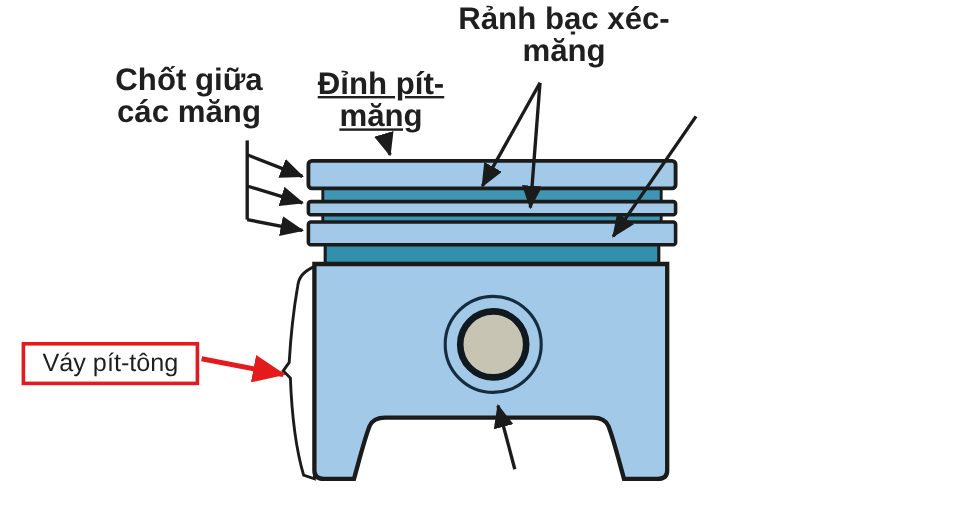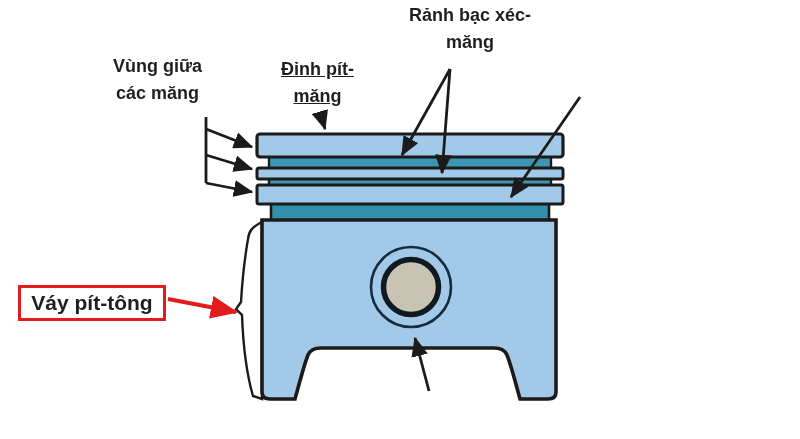--- a/index.html
+++ b/index.html
@@ -14,32 +14,32 @@
   html,body{margin:0;padding:0;}
   body{font-family:"Liberation Sans","DejaVu Sans",sans-serif;background:var(--background);}
   .stage{position:relative;width:800px;height:439px;background:var(--background);overflow:hidden;}
   .stage svg{position:absolute;left:0;top:0;}
   .lbl{
     position:absolute;
     font-weight:bold;
     color:#1f1f1f;
     text-align:center;
     line-height:27px;
-    font-size:18px;
+    font-size:26px;
     letter-spacing:0px;
     white-space:nowrap;
   }
   .lbl div{white-space:nowrap;}
   .red-box{
     position:absolute;
     left:18px;top:285px;width:142px;height:30px;
     border:3.5px solid var(--callout-red);
     background:var(--background);
     display:flex;align-items:center;justify-content:center;
-    font-weight:bold;font-size:21px;color:#1f1f1f;
+    font-weight:normal;font-size:21px;color:#1f1f1f;
   }
 </style>
 </head>
 <body>
 
 <div class="stage">
 
   <svg width="800" height="439" viewBox="0 0 800 439">
     <defs>
       <marker id="ah" markerWidth="7" markerHeight="6" refX="6.5" refY="3" orient="auto">
@@ -84,21 +84,21 @@
     </g>
 
     <path d="M 580 97 L 511 197" marker-end="url(#ah)" style="stroke:var(--outline-black);stroke-width:2.8;fill:none"></path>
 
     <path d="M 429 391 L 415 338" marker-end="url(#ah)" style="stroke:var(--outline-black);stroke-width:2.8;fill:none"></path>
 
     <path d="M 168 299 L 236 312" marker-end="url(#ahred)" style="stroke:var(--callout-red);stroke-width:4.2;fill:none"></path>
   </svg>
 
   <div class="lbl" style="left:85px;top:53px;width:145px;">
-    <div>Vùng giữa</div>
+    <div>Chốt giữa</div>
     <div>các măng</div>
   </div>
 
   <div class="lbl" style="left:255px;top:56px;width:125px;text-decoration:underline;">
     <div>Đỉnh pít-</div>
     <div>măng</div>
   </div>
 
   <div class="lbl" style="left:378px;top:2px;width:184px;">
     <div>Rảnh bạc xéc-</div>

